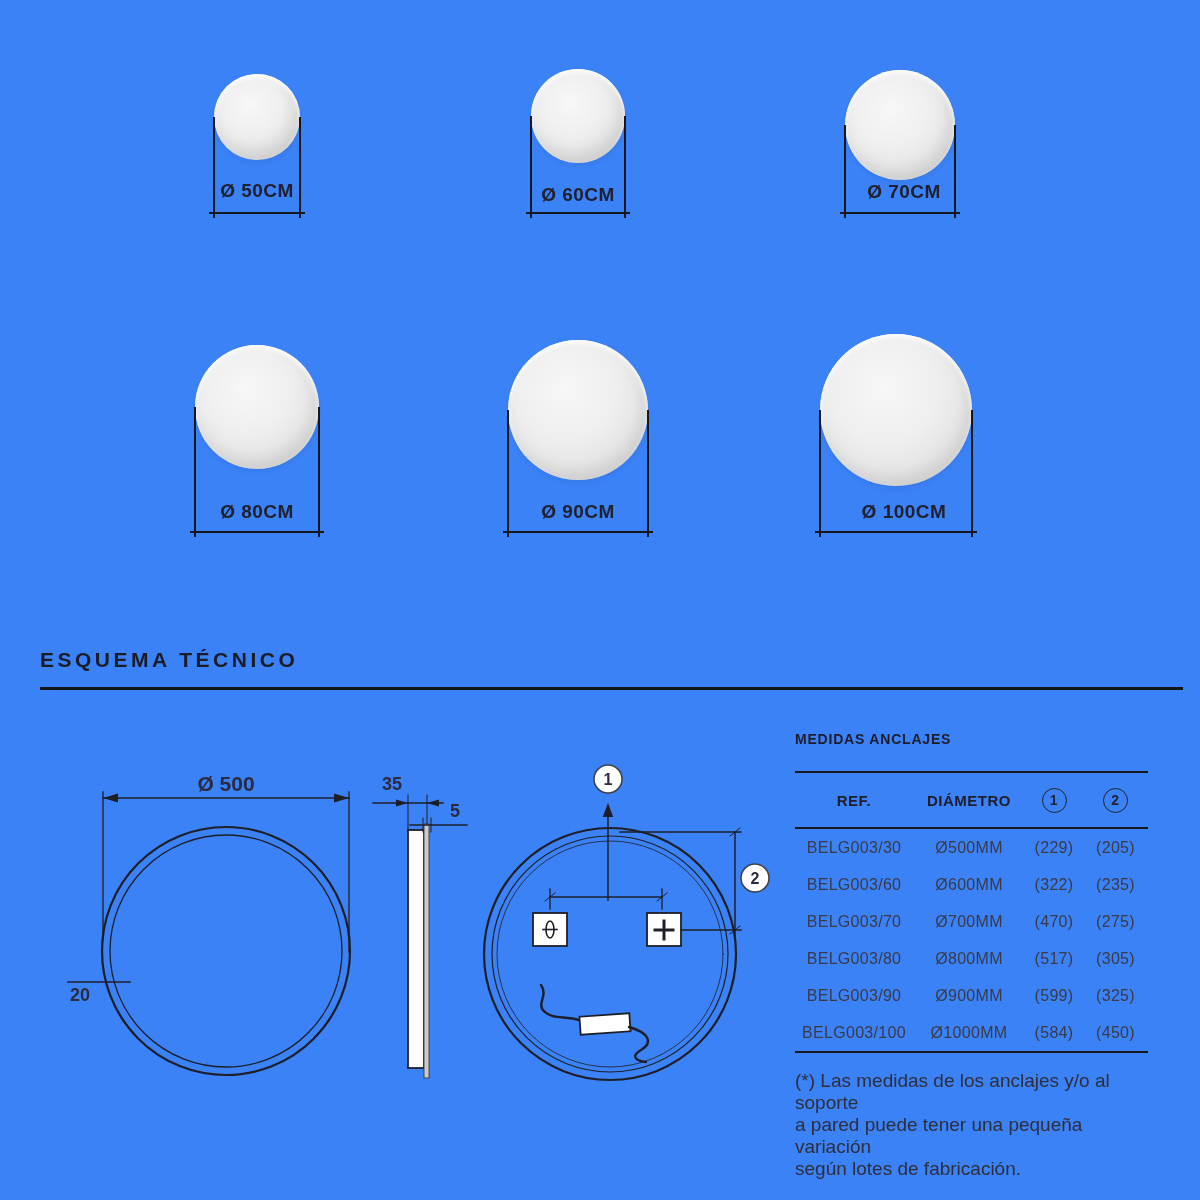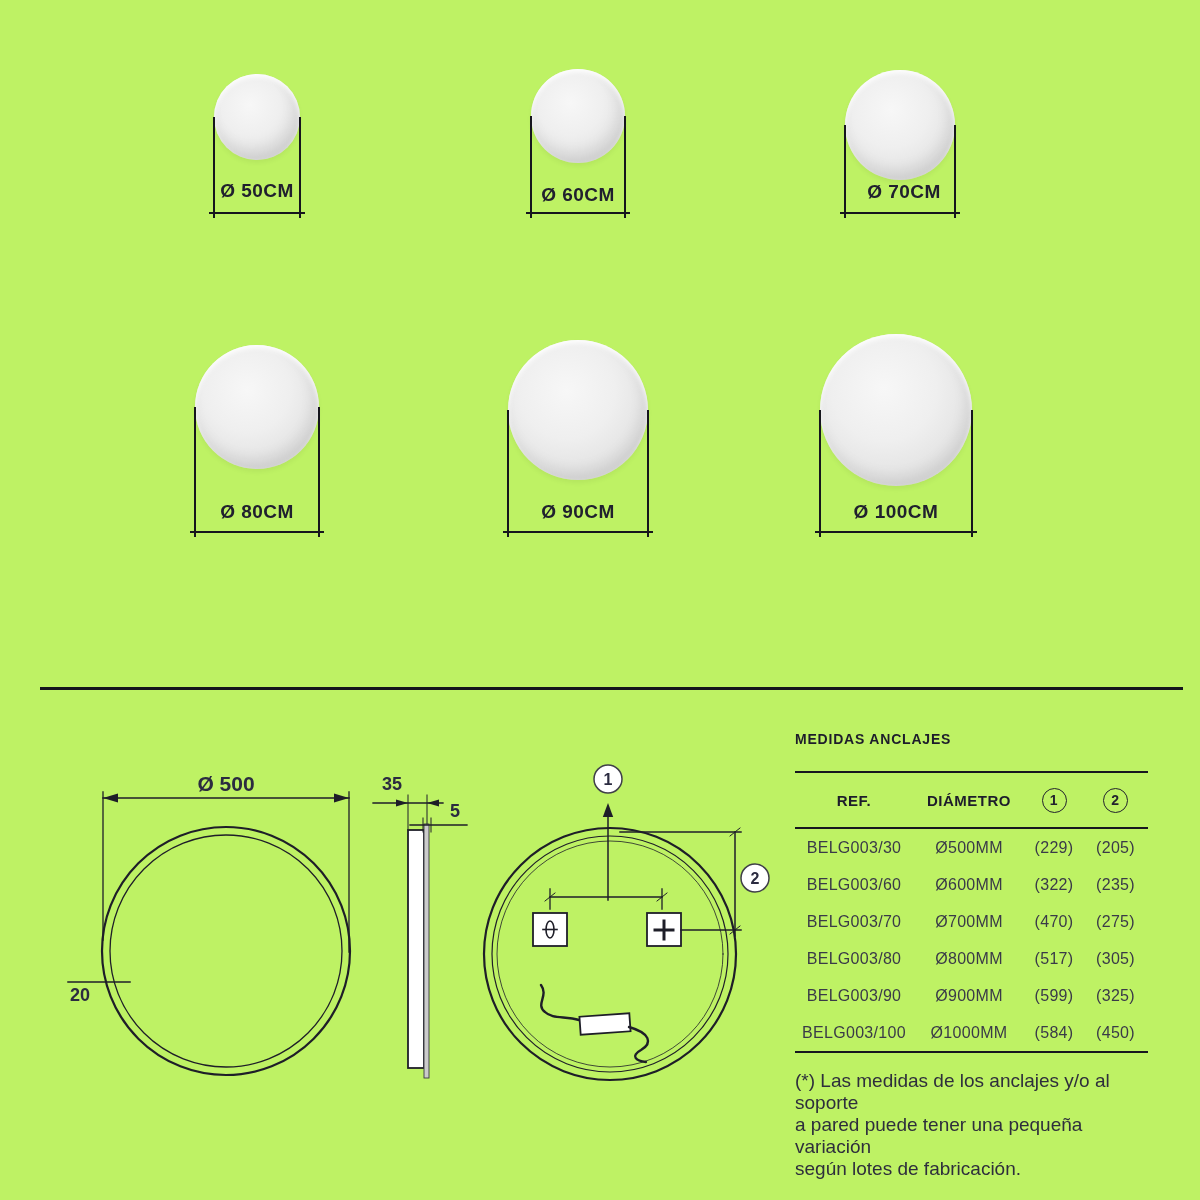--- a/index.html
+++ b/index.html
@@ -1,17 +1,17 @@
 <!DOCTYPE html>
 <html><head>
 <meta charset="utf-8">
 <style>
   html,body{margin:0;padding:0;background:#ffffff;}
   #page{
-    position:relative; width:1200px; height:1200px; background:#bef264;
+    position:relative; width:1200px; height:1200px; background:#3b82f6;
     font-family:"Liberation Sans", sans-serif; overflow:hidden;
   }
   
   .mcircle{
     position:absolute; border-radius:50%;
     background: radial-gradient(circle at 42% 36%, #f7f7f7 0%, #efefef 40%, #e4e4e4 66%, #dadada 86%, #d1d1d1 100%);
     box-shadow: inset 0 3px 5px rgba(255,255,255,0.95), inset -5px -9px 14px rgba(0,0,0,0.08), 0 3px 5px rgba(0,0,0,0.05);
     z-index:1;
   }
   .bv{position:absolute; width:2px; background:#16161d; z-index:2;}
@@ -36,21 +36,21 @@
   #m4c{left:195px; top:345px; width:124px; height:124px;}
   #m4bl{left:194px; top:407px; height:130px;} #m4br{left:318px; top:407px; height:130px;}
   #m4bh{left:190px; top:531px; width:134px;} #m4lb{left:194px; top:501px; width:126px;}
   
   #m5c{left:508px; top:340px; width:140px; height:140px;}
   #m5bl{left:507px; top:410px; height:127px;} #m5br{left:647px; top:410px; height:127px;}
   #m5bh{left:503px; top:531px; width:150px;} #m5lb{left:507px; top:501px; width:142px;}
   
   #m6c{left:820px; top:334px; width:152px; height:152px;}
   #m6bl{left:819px; top:410px; height:127px;} #m6br{left:971px; top:410px; height:127px;}
-  #m6bh{left:815px; top:531px; width:162px;} #m6lb{left:819px; top:501px; width:154px;}
+  #m6bh{left:815px; top:531px; width:162px;} #m6lb{left:819px; top:501px; width:154px;padding-left:8px;}
 
   
   #secTitle{
     position:absolute; left:40px; top:648px;
     font-size:21px; font-weight:800; letter-spacing:3.5px; color:#1c1c26;
   }
   #secRule{position:absolute; left:40px; top:687px; width:1143px; height:3px; background:#15151c;}
 
   
   #drawing{position:absolute; left:0; top:700px;}
@@ -122,20 +122,21 @@
     <div class="mlabel" id="m5lb">Ø 90CM</div>
   </div>
   <div>
     <div class="mcircle" id="m6c"></div>
     <div class="bv" id="m6bl"></div>
     <div class="bv" id="m6br"></div>
     <div class="bh" id="m6bh"></div>
     <div class="mlabel" id="m6lb">Ø 100CM</div>
   </div>
 
+  <div id="secTitle">ESQUEMA TÉCNICO</div>
   <div id="secRule"></div>
 
   <svg id="drawing" width="1200" height="420" viewBox="0 700 1200 420">
     <g stroke="#1e1e28" fill="none" stroke-linecap="square">
 
       <g>
         <circle cx="226" cy="951" r="124" stroke-width="2.2"></circle>
         <circle cx="226" cy="951" r="116" stroke-width="1.3"></circle>
         <line x1="103" y1="798" x2="349" y2="798" stroke-width="1.5"></line>
         <polygon points="103,798 118,793.6 118,802.4" fill="#1e1e28" stroke="none"></polygon>

